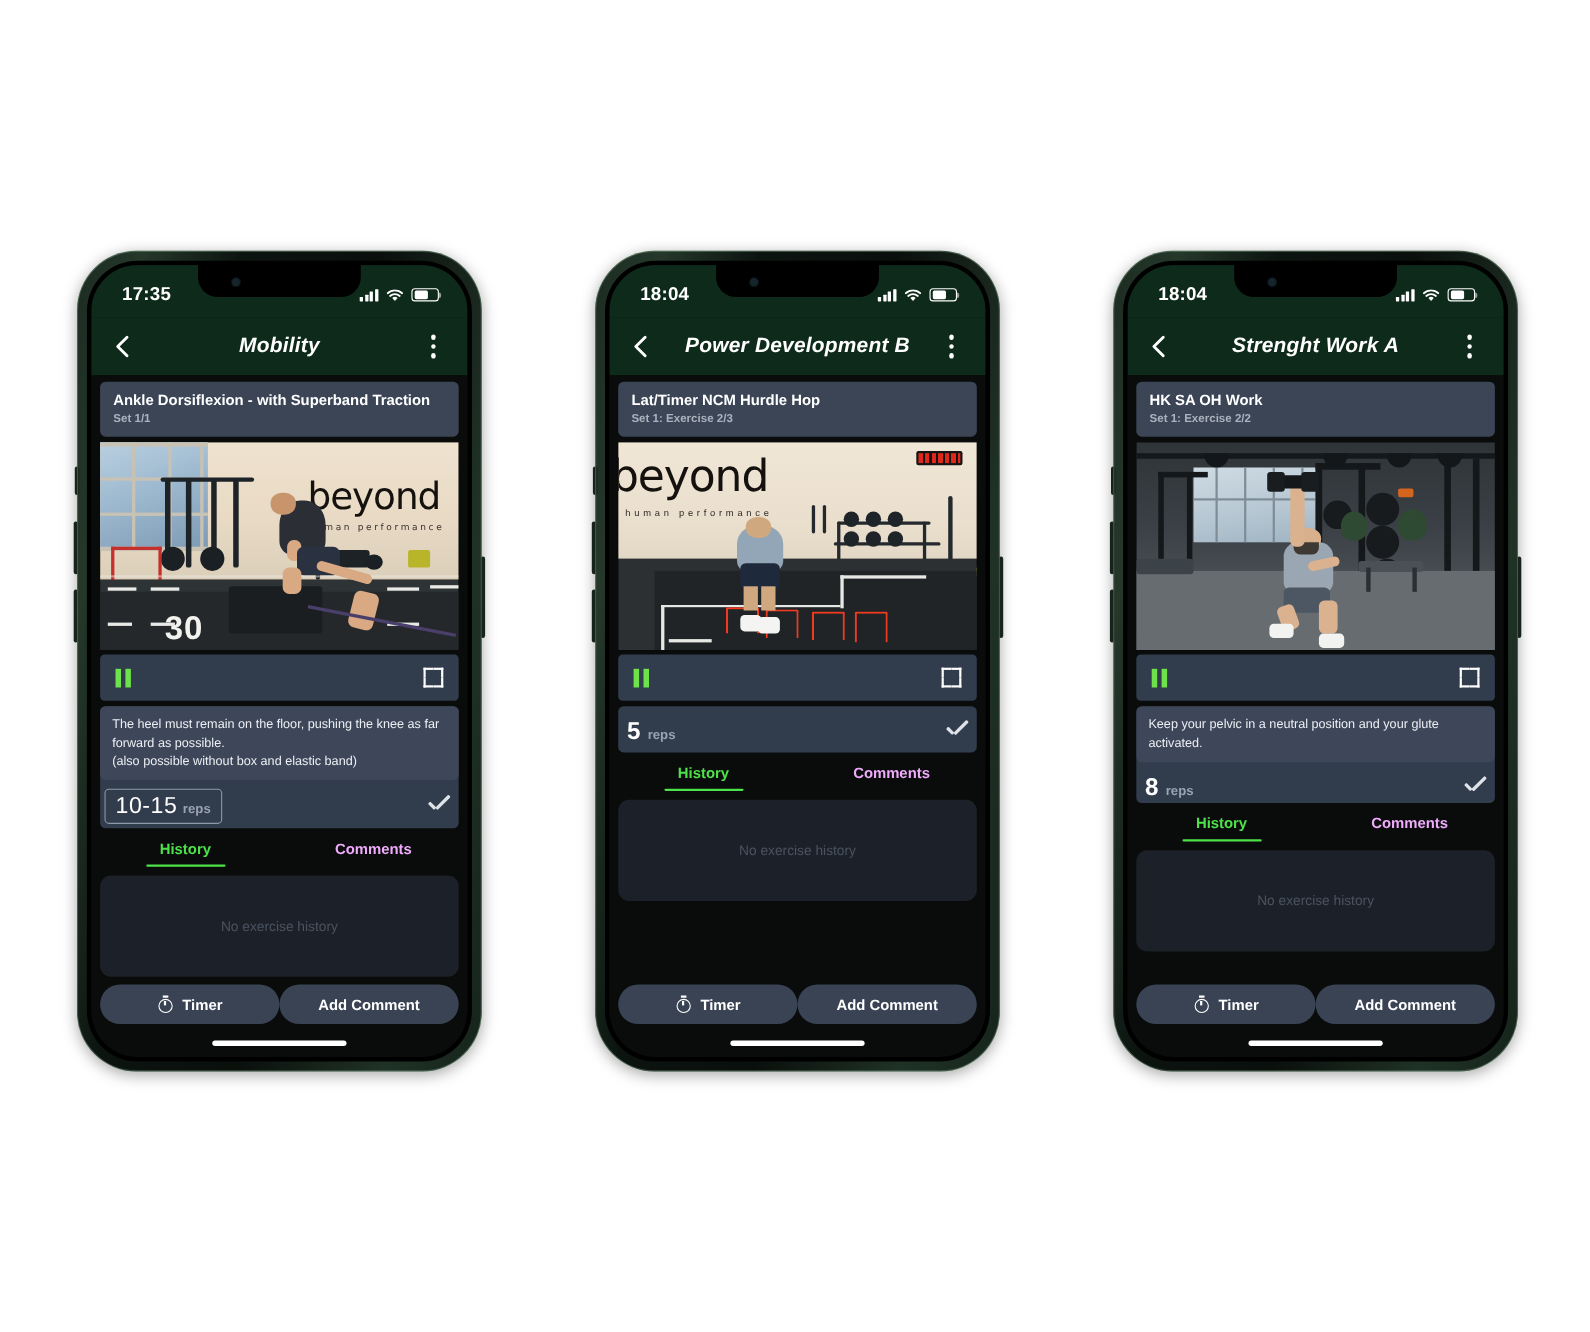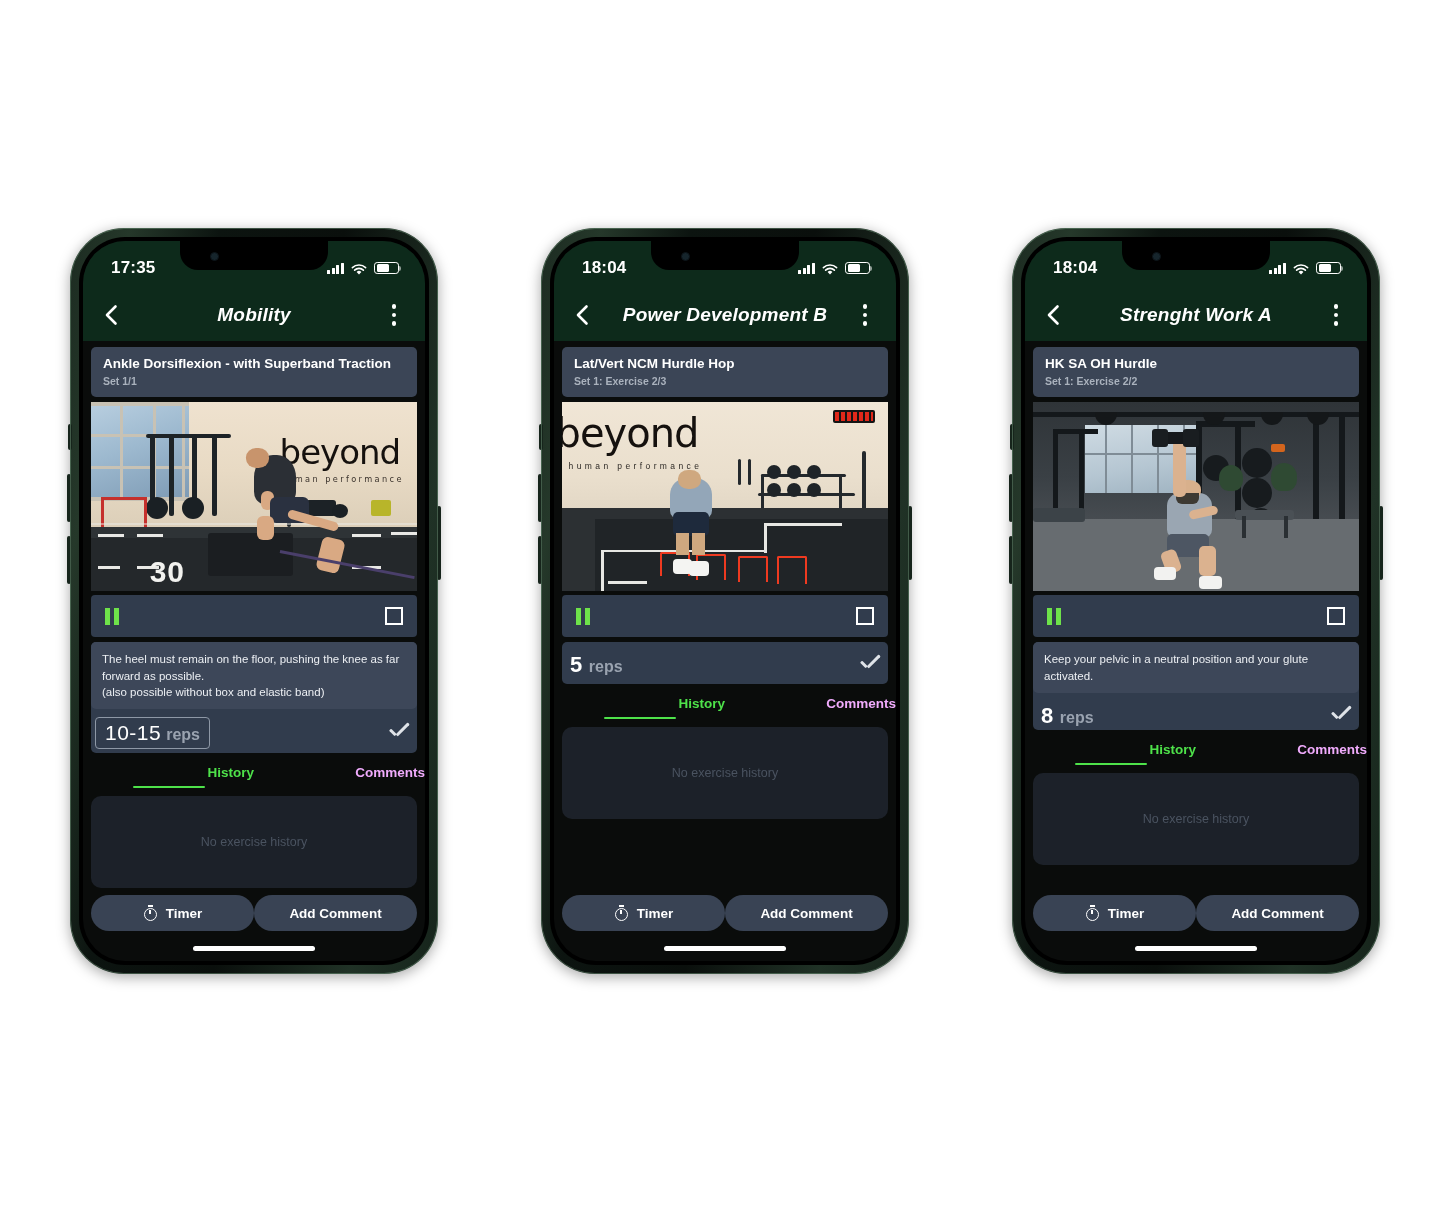--- a/index.html
+++ b/index.html
@@ -111,30 +111,30 @@
   .note{
     background:#3d4759;border-radius:5px;padding:9px 11px;
     color:#eceff3;font-size:11.5px;line-height:1.42;
   }
   .reps-row{display:flex;align-items:center;justify-content:space-between;padding:8px 4px 4px 4px;min-height:30px;}
   .reps-box{
     border:1px solid #8e98a6;border-radius:4px;padding:3px 9px;
     display:flex;align-items:baseline;gap:5px;background:transparent;
   }
   .reps-val-lg{color:#ffffff;font-size:21px;font-weight:500;letter-spacing:.5px;}
-  .reps-unit{color:#9aa3b0;font-size:16px;font-weight:bold;}
+  .reps-unit{color:#9aa3b0;font-size:12px;font-weight:bold;}
   .reps-plain{display:flex;align-items:baseline;gap:6px;padding-left:4px;}
   .reps-plain .reps-val-lg{font-weight:bold;font-size:22px;}
   .check{width:26px;height:20px;position:relative;cursor:pointer;}
   .check::before{content:"";position:absolute;left:2px;top:8px;width:8px;height:2.5px;background:#dfe3e8;transform:rotate(45deg);border-radius:1px;}
   .check::after{content:"";position:absolute;left:7px;top:5px;width:17px;height:2.5px;background:#dfe3e8;transform:rotate(-45deg);border-radius:1px;}
 
   
   .tabs{display:flex;margin-top:10px;}
-  .tab{flex:1;text-align:right;padding-bottom:7px;position:relative;cursor:pointer;}
+  .tab{flex:1;text-align:center;padding-bottom:7px;position:relative;cursor:pointer;}
   .tab span{font-size:13.5px;font-weight:bold;color:#f0abfc;}
   .tab.active span{color:#4ee24a;}
   .tab.active::after{
     content:"";position:absolute;left:50%;transform:translateX(-50%);
     bottom:0;width:72px;height:2.5px;background:#4ee24a;border-radius:2px;
   }
 
   
   .history{
     margin:8px 8px 0 8px;background:#1c2129;border-radius:10px;
@@ -415,21 +415,21 @@
           </div>
           <div class="nav-title">Power Development B</div>
           <div class="nav-dots">
               <i></i>
               <i></i>
               <i></i>
             </div>
         </div>
 
         <div class="ex-head">
-          <div class="ex-name">Lat/Vert NCM Hurdle Hop</div>
+          <div class="ex-name">Lat/Timer NCM Hurdle Hop</div>
           <div class="ex-sub">Set 1: Exercise 2/3</div>
         </div>
 
         <div class="video-wrap">
           <div class="scene">
             <div class="s2-wall"></div>
             <div class="s2-beyond">beyond</div>
             <div class="s2-sub">human performance</div>
             <div class="s2-clock" style="right:4%;top:4%;width:42px;height:13px;">
                 <i></i>
@@ -561,21 +561,21 @@
           </div>
           <div class="nav-title">Strenght Work A</div>
           <div class="nav-dots">
               <i></i>
               <i></i>
               <i></i>
             </div>
         </div>
 
         <div class="ex-head">
-          <div class="ex-name">HK SA OH Hurdle</div>
+          <div class="ex-name">HK SA OH Work</div>
           <div class="ex-sub">Set 1: Exercise 2/2</div>
         </div>
 
         <div class="video-wrap">
           <div class="scene">
             <div class="s3-bg"></div>
             <div class="s3-win"></div>
             <div class="s3-mull" style="left:22%;top:12%;width:2px;height:36%;"></div>
             <div class="s3-mull" style="left:30%;top:12%;width:2px;height:36%;"></div>
             <div class="s3-mull" style="left:38%;top:12%;width:2px;height:36%;"></div>

